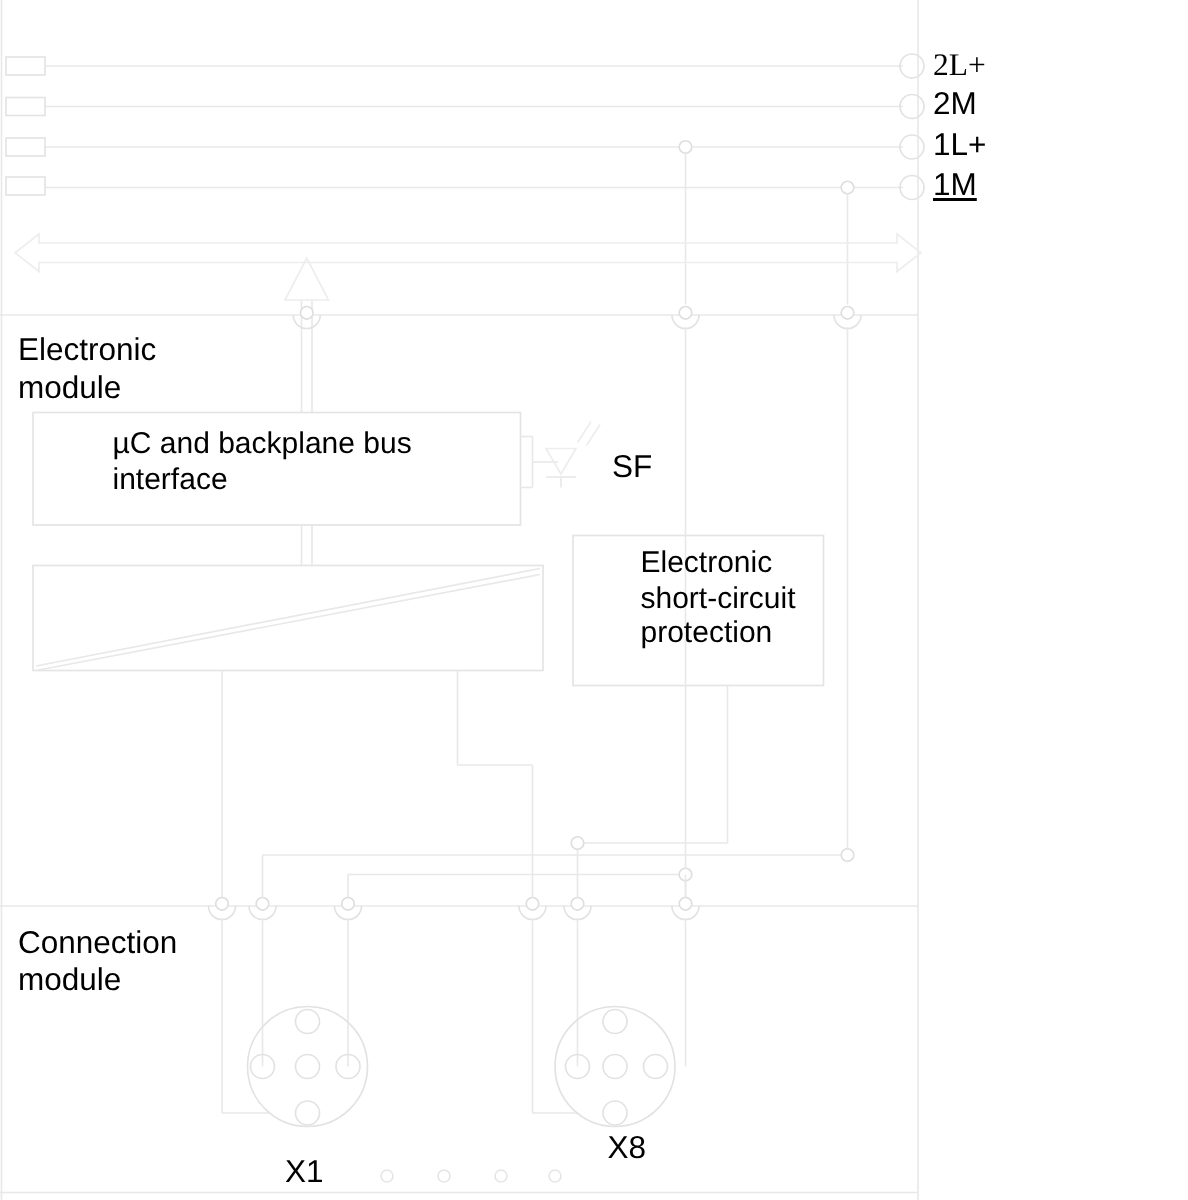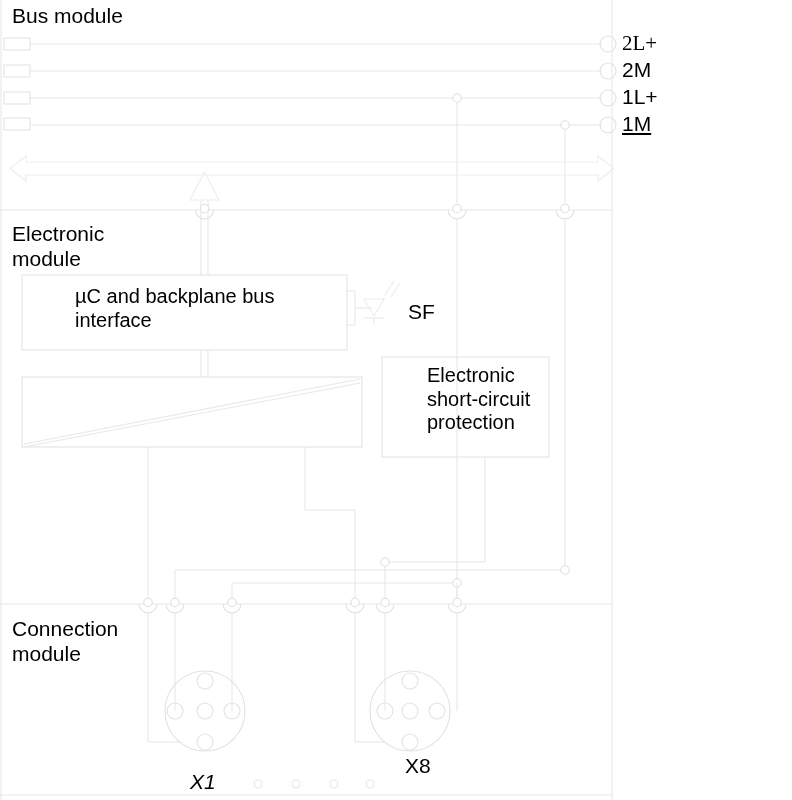--- a/index.html
+++ b/index.html
@@ -205,21 +205,20 @@
 
     <g>
       <circle class="ellipsis-dot" cx="258" cy="784" r="4"></circle>
       <circle class="ellipsis-dot" cx="296" cy="784" r="4"></circle>
       <circle class="ellipsis-dot" cx="334" cy="784" r="4"></circle>
       <circle class="ellipsis-dot" cx="370" cy="784" r="4"></circle>
     </g>
 
   </svg>
 
-  <div class="lbl lbl-lg" style="left:12px; top:4px;">Bus module</div>
 
   <div class="lbl lbl-lg" style="left:12px; top:222px;">Electronic
 module</div>
 
   <div class="lbl lbl-lg" style="left:12px; top:617px;">Connection
 module</div>
 
   <div class="lbl lbl-lg" style="left:622px; top:31px;font-family:Liberation Serif, serif;">2L+</div>
 
   <div class="lbl lbl-lg" style="left:622px; top:58px;">2M</div>
@@ -231,17 +230,17 @@
 
   <div class="lbl lbl-md" style="left:33px; top:285px;">µC and backplane bus
 interface</div>
 
   <div class="lbl lbl-md" style="left:385px; top:364px;">Electronic
 short-circuit
 protection</div>
 
   <div class="lbl lbl-lg" style="left:408px; top:300px;">SF</div>
 
-  <div class="lbl lbl-lg" style="left:190px; top:770px;font-style:italic;">X1</div>
+  <div class="lbl lbl-lg" style="left:190px; top:770px;">X1</div>
 
   <div class="lbl lbl-lg" style="left:405px; top:754px;">X8</div>
 
 </div>
 
 </body></html>

